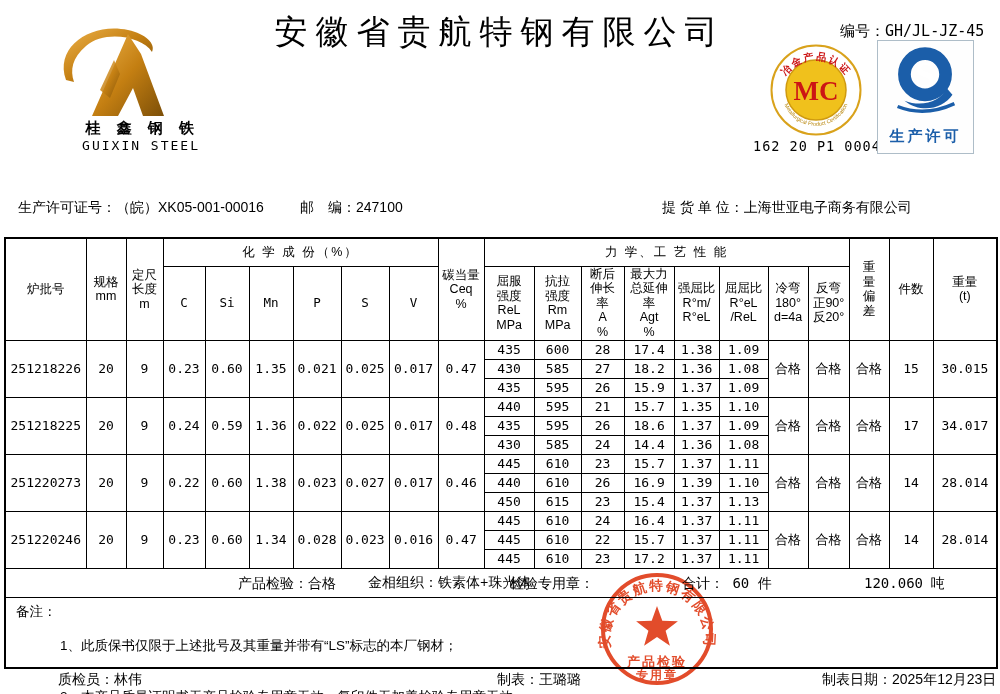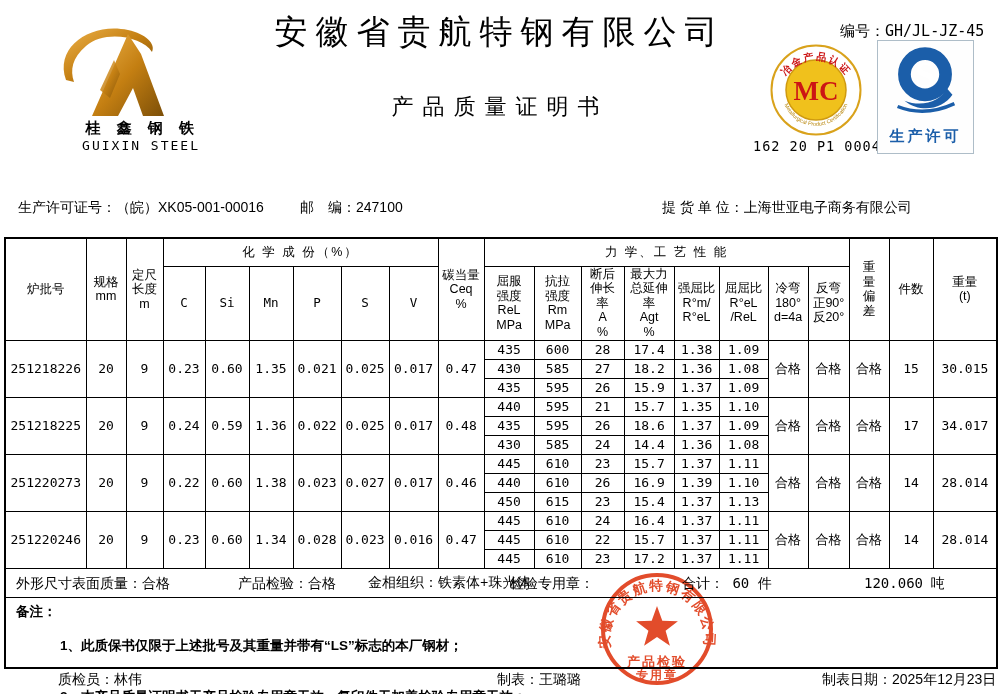--- a/index.html
+++ b/index.html
@@ -41,21 +41,21 @@
   thead tr.g{height:27px;} thead tr.s{height:74px;}
   tbody tr{height:18px;}
   tbody td{font-size:13px;line-height:18px;}
   td.num,th.num{font-family:"DejaVu Sans Mono",monospace;}
 
   .summary{position:relative;height:28px;border-top:1px solid #000;font-size:14px;line-height:28px;white-space:pre;}
   .summary span{position:absolute;top:0;}
   .s-dim{left:10px;} .s-judge{left:232px;} .s-met{left:362px;font-family:Liberation Mono, monospace;} .s-stamp{left:504px;}
   .s-total{left:676px;} .s-weight{left:858px;}
 
-  .notes{position:relative;height:69px;border-top:1px solid #000;font-size:13.5px;line-height:17px;white-space:pre;font-weight:bold;}
+  .notes{position:relative;height:69px;border-top:1px solid #000;font-size:13.5px;line-height:17px;white-space:pre;}
   .notes-label{position:absolute;left:10px;top:5px;}
   .notes-lines{position:absolute;left:54px;top:5px;}
 
   .stamp{position:absolute;left:592px;top:566px;mix-blend-mode:multiply;opacity:.92;}
 
   .footer{position:absolute;top:671px;left:0;width:1000px;font-size:14px;white-space:pre;}
   .footer span{position:absolute;top:0;}
   .f-inspector{left:58px;} .f-preparer{left:497px;} .f-date{left:822px;}
 </style>
 </head>
@@ -74,21 +74,20 @@
       </defs>
       <path d="M 26,60 C 14,26 52,2 88,10 C 106,14 116,24 112,32 C 102,16 64,10 46,26 C 32,38 30,50 34,62 Z" fill="url(#gold)"></path>
       <path d="M 52,96 L 88,14 L 101,34 L 124,96 L 103,96 L 93,68 L 78,96 Z" fill="url(#gold)"></path>
       <path d="M 60,70 L 74,40 L 80,54 L 70,78 Z" fill="url(#gold)" opacity="0.85"></path>
     </svg>
     <div class="logo-cn">桂 鑫 钢 铁</div>
     <div class="logo-en">GUIXIN STEEL</div>
   </div>
 
   <div class="company-name">安徽省贵航特钢有限公司</div>
-  <div class="doc-title">产品质量证明书</div>
 
   <div class="doc-no"><span>编号：</span><span class="mono">GH/JL-JZ-45</span></div>
 
   <svg class="mc-logo" width="92" height="92" viewBox="0 0 92 92">
     <defs>
       <path id="mcA" d="M 10,52 A 36,36 0 1 1 82,52"></path>
       <path id="mcB" d="M 13,56 A 34,34 0 0 0 79,56"></path>
     </defs>
     <circle cx="46" cy="46" r="44.5" fill="#ffffff" stroke="#d9a21b" stroke-width="2"></circle>
     <circle cx="46" cy="46" r="30" fill="#f0c11c" stroke="#cf9a10" stroke-width="1.5"></circle>
@@ -372,21 +371,20 @@
           <td class="num">610</td>
           <td class="num">23</td>
           <td class="num">17.2</td>
           <td class="num">1.37</td>
           <td class="num">1.11</td>
         </tr>
       </tbody>
     </table>
 
     <div class="summary">
-      <span class="s-dim"><i style="font-style:normal">外形尺寸表面质量：</i><i style="font-style:normal">合格</i></span>
       <span class="s-judge"><i style="font-style:normal">产品检验：</i><i style="font-style:normal">合格</i></span>
       <span class="s-met"><i style="font-style:normal">金相组织：</i><i style="font-style:normal">铁素体+珠光体</i></span>
       <span class="s-stamp">检验专用章：</span>
       <span class="s-total"><i style="font-style:normal">合计：</i><i style="font-style:normal" class="mono"> 60 件</i></span>
       <span class="s-weight"><i style="font-style:normal" class="mono">120.060</i><i style="font-style:normal">  吨</i></span>
     </div>
 
     <div class="notes">
       <div class="notes-label">备注：</div>
       <div class="notes-lines">

